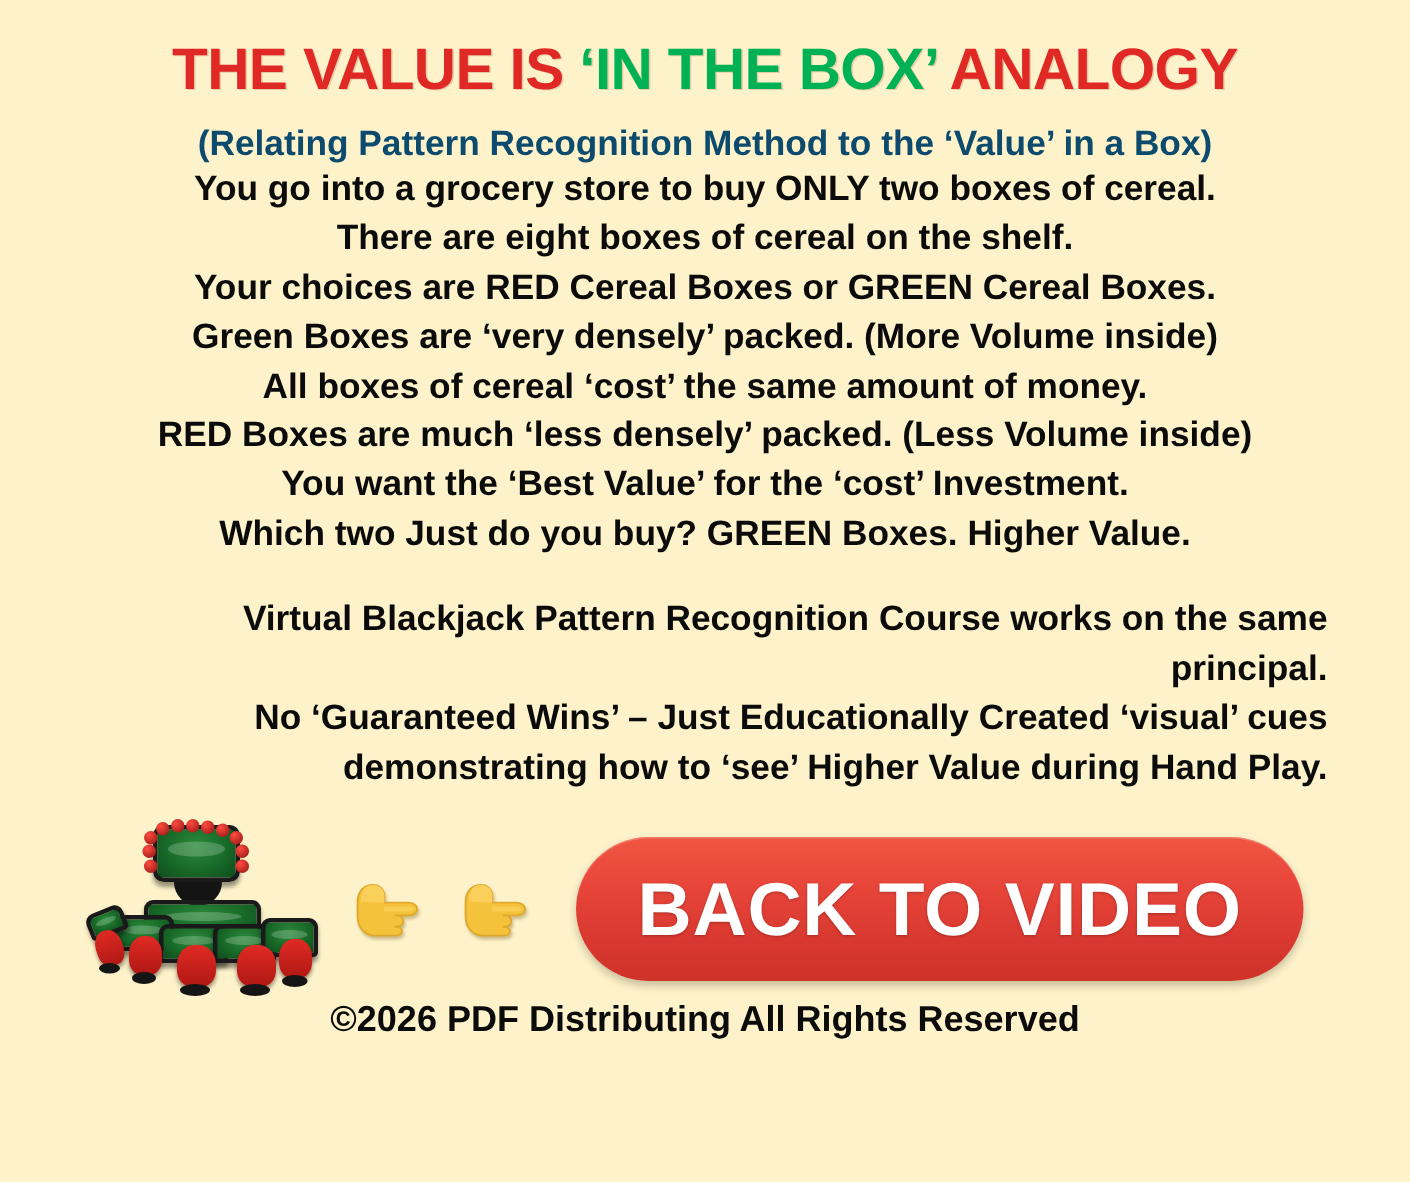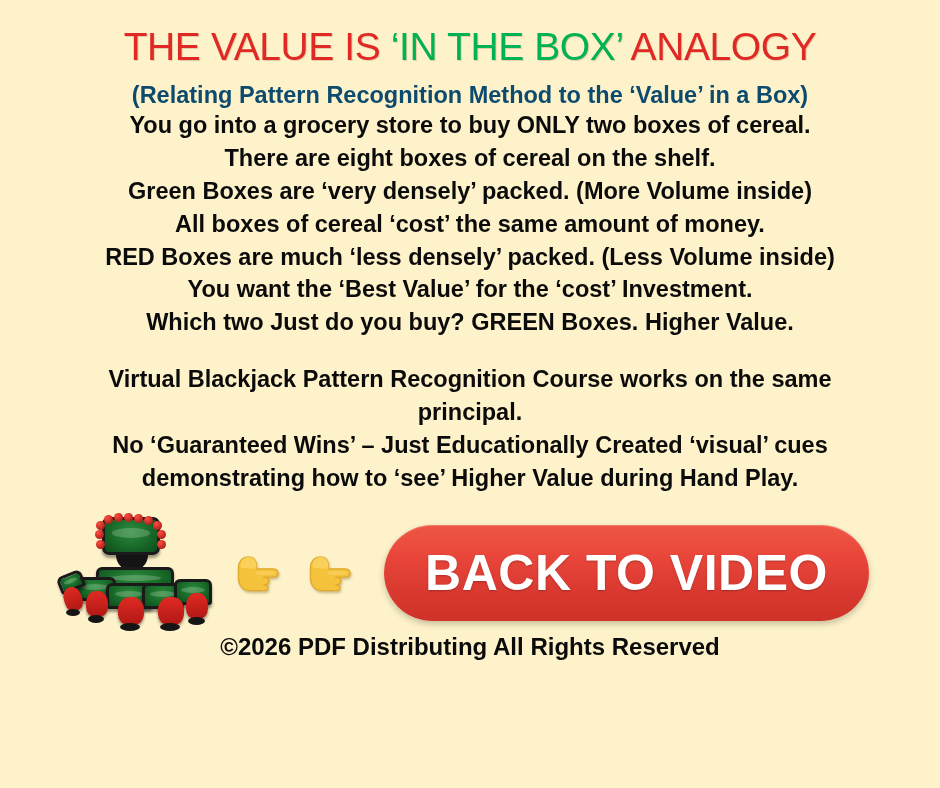--- a/index.html
+++ b/index.html
@@ -25,21 +25,21 @@
     display: flex;
     flex-direction: column;
     align-items: center;
     padding: 0;
   }
 
   
   .title {
     margin-top: 27px;
     font-size: 39px;
-    font-weight: 400;
+    font-weight: 700;
     letter-spacing: -0.4px;
     line-height: 1.05;
     text-align: center;
     white-space: nowrap;
     text-shadow: 1px 1px 0 rgba(120,40,20,0.18);
   }
   .title .red   { color: #E02925; }
   .title .green { color: #00B254; }
 
   
@@ -52,21 +52,21 @@
     white-space: nowrap;
   }
 
   
   .block {
     text-align: center;
     color: #0B0B0B;
     font-weight: 700;
   }
   .block.first  { }
-  .block.second { margin-top: 24px; }
+  .block.second { margin-top: 24px; text-align: right; }
 
   .block .line {
     font-size: 23.5px;
     line-height: 1.40;
     white-space: nowrap;
   }
   .block .line.wrap {
     white-space: normal;
     max-width: 830px;
     margin: 0 auto;
@@ -183,20 +183,21 @@
 
   <h1 class="title">
     <span class="red">THE VALUE IS </span><span class="green">‘IN THE BOX’</span><span class="red"> ANALOGY</span>
   </h1>
 
   <div class="subtitle">(Relating Pattern Recognition Method to the ‘Value’ in a Box)</div>
 
   <div class="block first">
     <div class="line">You go into a grocery store to buy ONLY two boxes of cereal.</div>
     <div class="line">There are eight boxes of cereal on the shelf.</div>
+    <div class="line">Your choices are RED Cereal Boxes or GREEN Cereal Boxes.</div>
     <div class="line">Green Boxes are ‘very densely’ packed. (More Volume inside)</div>
     <div class="line">All boxes of cereal ‘cost’ the same amount of money.</div>
     <div class="line">RED Boxes are much ‘less densely’ packed. (Less Volume inside)</div>
     <div class="line">You want the ‘Best Value’ for the ‘cost’ Investment.</div>
     <div class="line">Which two Just do you buy? GREEN Boxes. Higher Value.</div>
   </div>
 
   <div class="block second">
     <div class="line wrap">Virtual Blackjack Pattern Recognition Course works on the same principal.</div>
     <div class="line wrap">No ‘Guaranteed Wins’ – Just Educationally Created ‘visual’ cues demonstrating how to ‘see’ Higher Value during Hand Play.</div>

